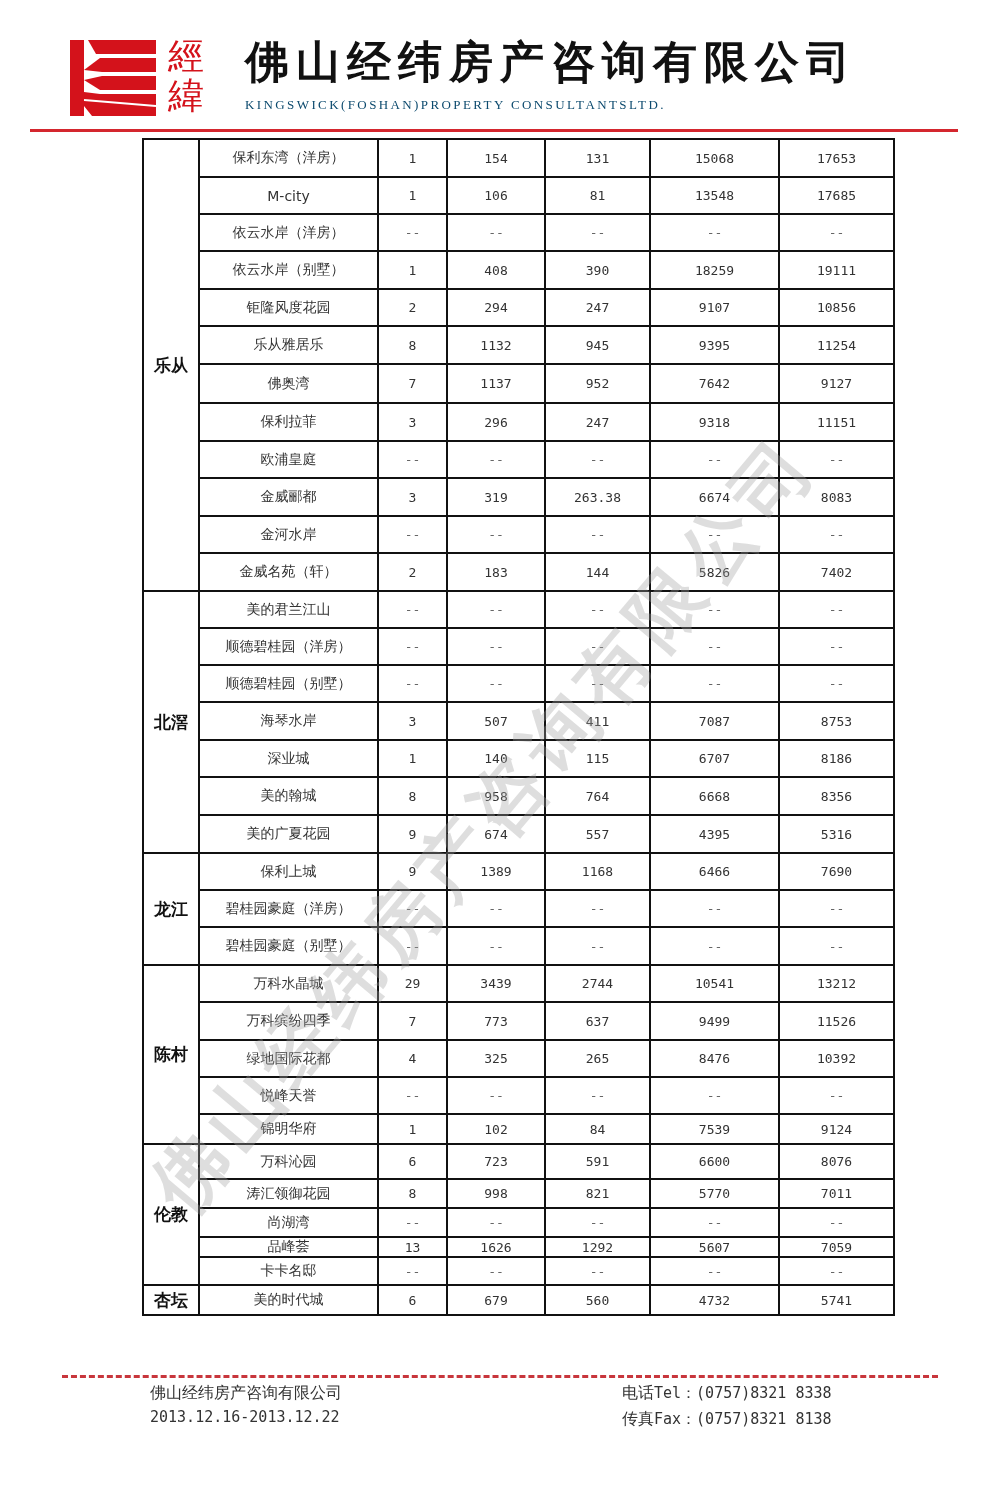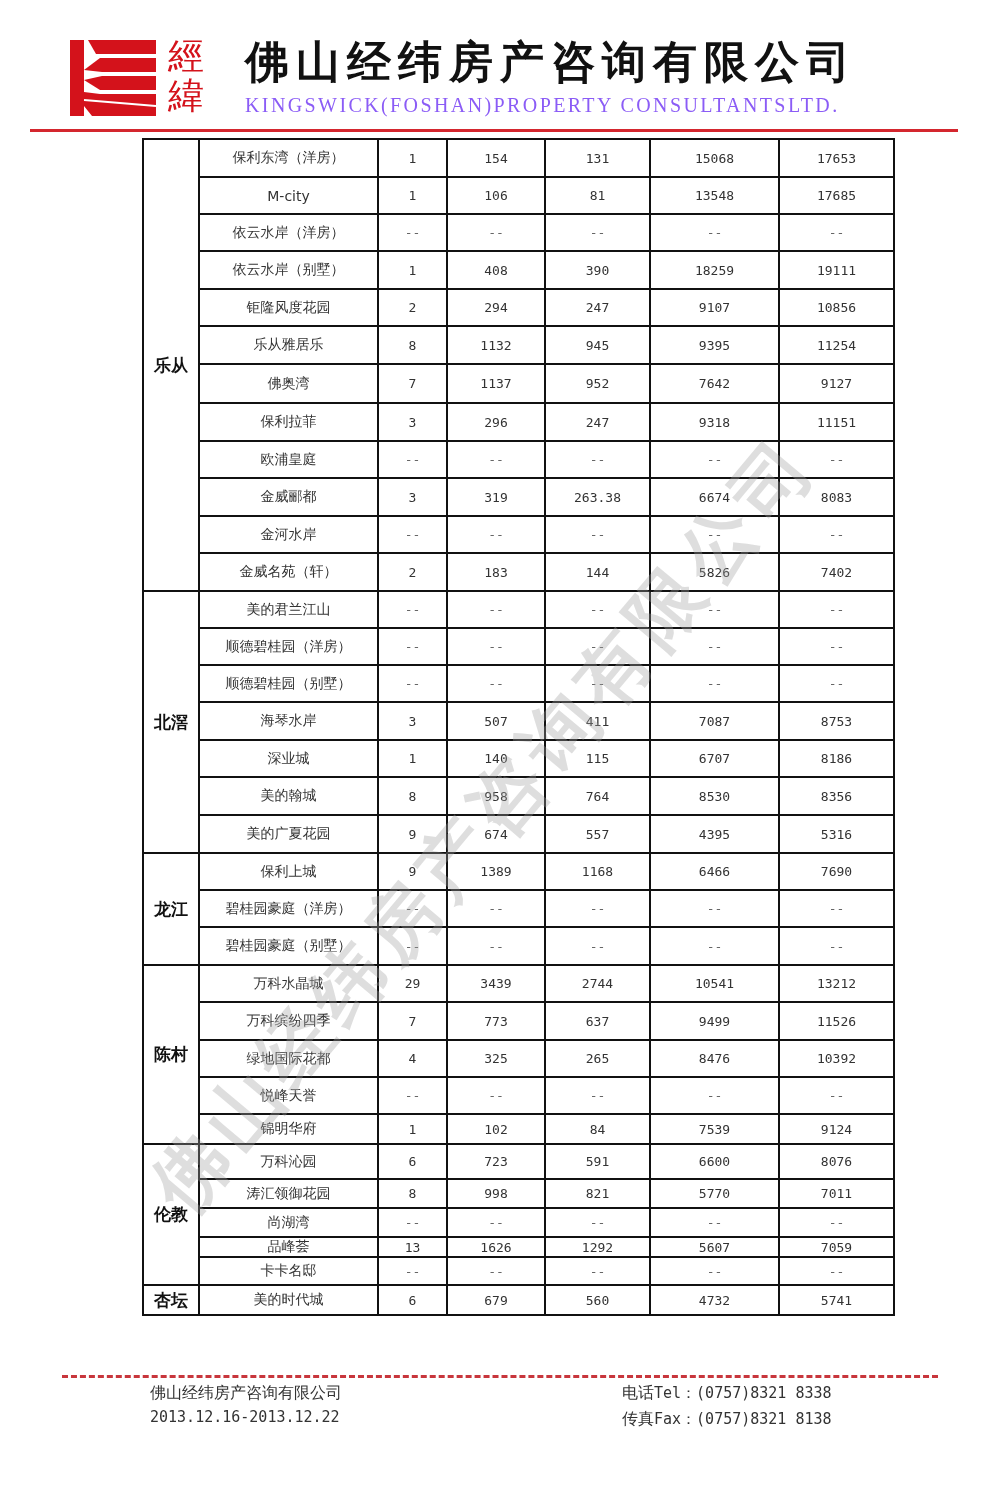--- a/index.html
+++ b/index.html
@@ -5,22 +5,22 @@
   html, body { margin: 0; padding: 0; background: #ffffff; }
   body { width: 1000px; height: 1489px; position: relative; overflow: hidden;
          font-family: "DejaVu Serif", "Liberation Serif", serif; color: #222; }
 
   
   .logo { position: absolute; left: 70px; top: 40px; width: 86px; height: 76px; }
   .logo-chars { position: absolute; left: 160px; top: 36px; width: 52px; font-family: "DejaVu Serif", serif;
                 color: #d4121b; font-size: 36px; line-height: 40px; text-align: center; }
   .company-cn { position: absolute; left: 245px; top: 36px; font-size: 44px; letter-spacing: 7px;
                 font-family: "DejaVu Serif", serif; font-weight: bold; color: #111; line-height: 52px; }
-  .company-en { position: absolute; left: 245px; top: 94px; font-size: 20px; letter-spacing: 2.4px;
-                font-family: "Liberation Serif", serif; color: #8b5cf6; line-height: 22px; }
+  .company-en { position: absolute; left: 245px; top: 94px; font-size: 13px; letter-spacing: 2.4px;
+                font-family: "Liberation Serif", serif; color: #0c4a6e; line-height: 22px; }
   .header-rule { position: absolute; left: 30px; top: 129px; width: 928px; height: 3px; background: #d4262e; }
 
   
   .tbl { position: absolute; left: 142px; top: 138px; border-collapse: collapse; table-layout: fixed; }
   .tbl td { border: 2px solid #111; padding: 0; text-align: center; vertical-align: middle;
             font-family: "DejaVu Sans Mono", "Liberation Mono", monospace; font-size: 13px; color: #333; }
   .tbl td.district { font-family: Liberation Mono, monospace; font-weight: bold; font-size: 17px; color: #111; }
   .tbl td.name { font-family: "DejaVu Sans", sans-serif; font-size: 14px; color: #333; }
   .tbl td.dash { color: #666; }
 
@@ -207,21 +207,21 @@
         <td>140</td>
         <td>115</td>
         <td>6707</td>
         <td>8186</td>
       </tr>
       <tr style="height: 38px;">
         <td class="name">美的翰城</td>
         <td>8</td>
         <td>958</td>
         <td>764</td>
-        <td>8530</td>
+        <td>6668</td>
         <td>8356</td>
       </tr>
       <tr style="height: 38px;">
         <td class="name">美的广夏花园</td>
         <td>9</td>
         <td>674</td>
         <td>557</td>
         <td>4395</td>
         <td>5316</td>
       </tr>

